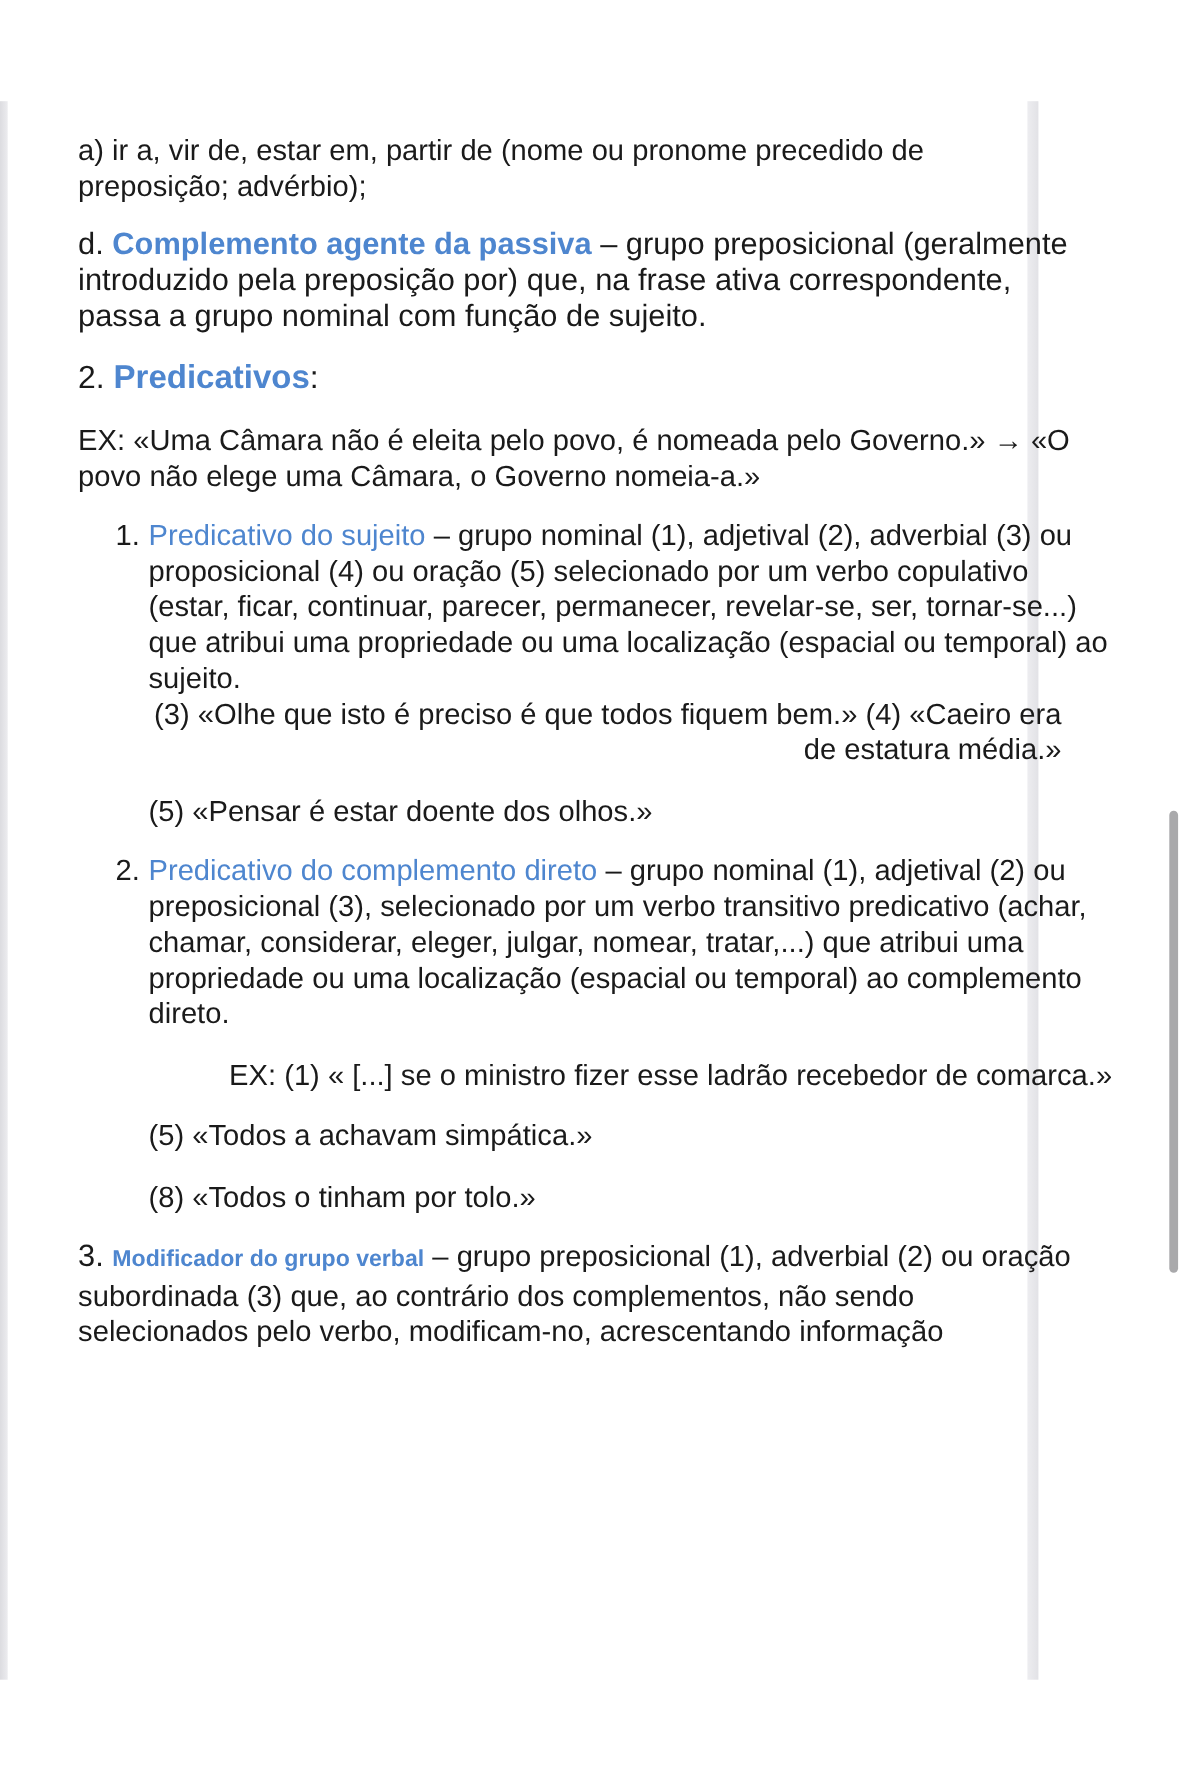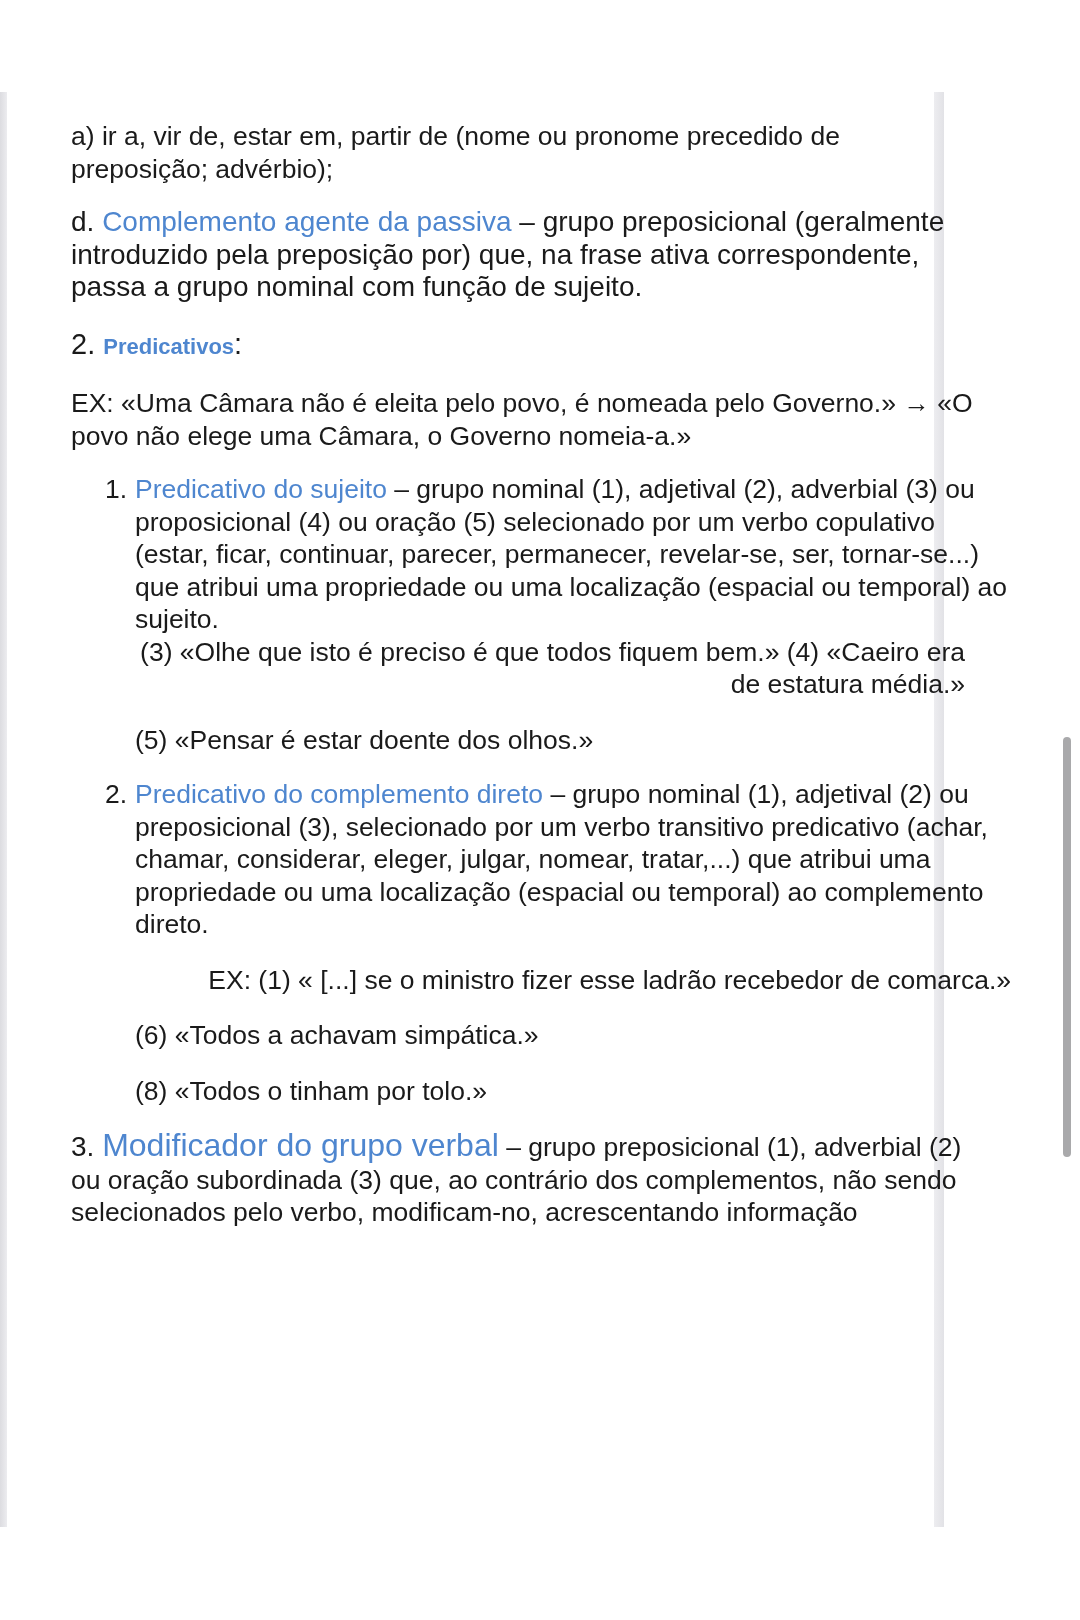--- a/index.html
+++ b/index.html
@@ -56,30 +56,30 @@
       font-size: 26.5px;
       line-height: 32.5px;
     }
     p {
       margin: 0;
     }
     .blue {
       color: #4e86cf;
     }
     .bold {
-      font-weight: normal;
+      font-weight: bold;
     }
     .item-head {
       font-size: 28px;
     }
     .heading2 .num {
       font-size: 29px;
     }
     .heading2 .title {
-      font-size: 22px;
+      font-size: 30px;
       font-weight: bold;
       color: #4e86cf;
     }
     .list {
       margin-left: 34px;
       padding: 0;
       list-style: none;
     }
     .list-item {
       display: flex;
@@ -124,25 +124,25 @@
           <p style="width:830px;text-align:right;">(3) «Olhe que isto é preciso é que todos fiquem bem.» (4) «Caeiro era de estatura média.»</p>
           <p style="margin-top:23px;">(5) «Pensar é estar doente dos olhos.»</p>
         </div>
       </div>
 
       <div class="list-item" style="margin-top:22px;">
         <span class="list-num">2.</span>
         <div class="list-body">
           <p><span class="blue">Predicativo do complemento direto</span><span> – grupo nominal (1), adjetival (2) ou preposicional (3), selecionado por um verbo transitivo predicativo (achar, chamar, considerar, eleger, julgar, nomear, tratar,...) que atribui uma propriedade ou uma localização (espacial ou temporal) ao complemento direto.</span></p>
           <p style="margin-top:23px;text-align:right;">EX: (1) « [...] se o ministro fizer esse ladrão recebedor de comarca.»</p>
-          <p style="margin-top:23px;">(6) «Todos a achavam simpática.»</p>
+          <p style="margin-top:23px;">(5) «Todos a achavam simpática.»</p>
           <p style="margin-top:23px;">(8) «Todos o tinham por tolo.»</p>
         </div>
       </div>
 
     </div>
 
     <p style="margin-top:22px; width:915px;">
-      <span class="item-head">3. </span><span class="item-head blue bold" style="font-size:32px;">Modificador do grupo verbal</span><span> – grupo preposicional (1), adverbial (2) ou oração subordinada (3) que, ao contrário dos complementos, não sendo selecionados pelo verbo, modificam-no, acrescentando informação</span>
+      <span class="item-head">3. </span><span class="item-head blue bold" style="font-size:21px;">Modificador do grupo verbal</span><span> – grupo preposicional (1), adverbial (2) ou oração subordinada (3) que, ao contrário dos complementos, não sendo selecionados pelo verbo, modificam-no, acrescentando informação</span>
     </p>
 
   </div>
 </div>
 
 </body></html>

